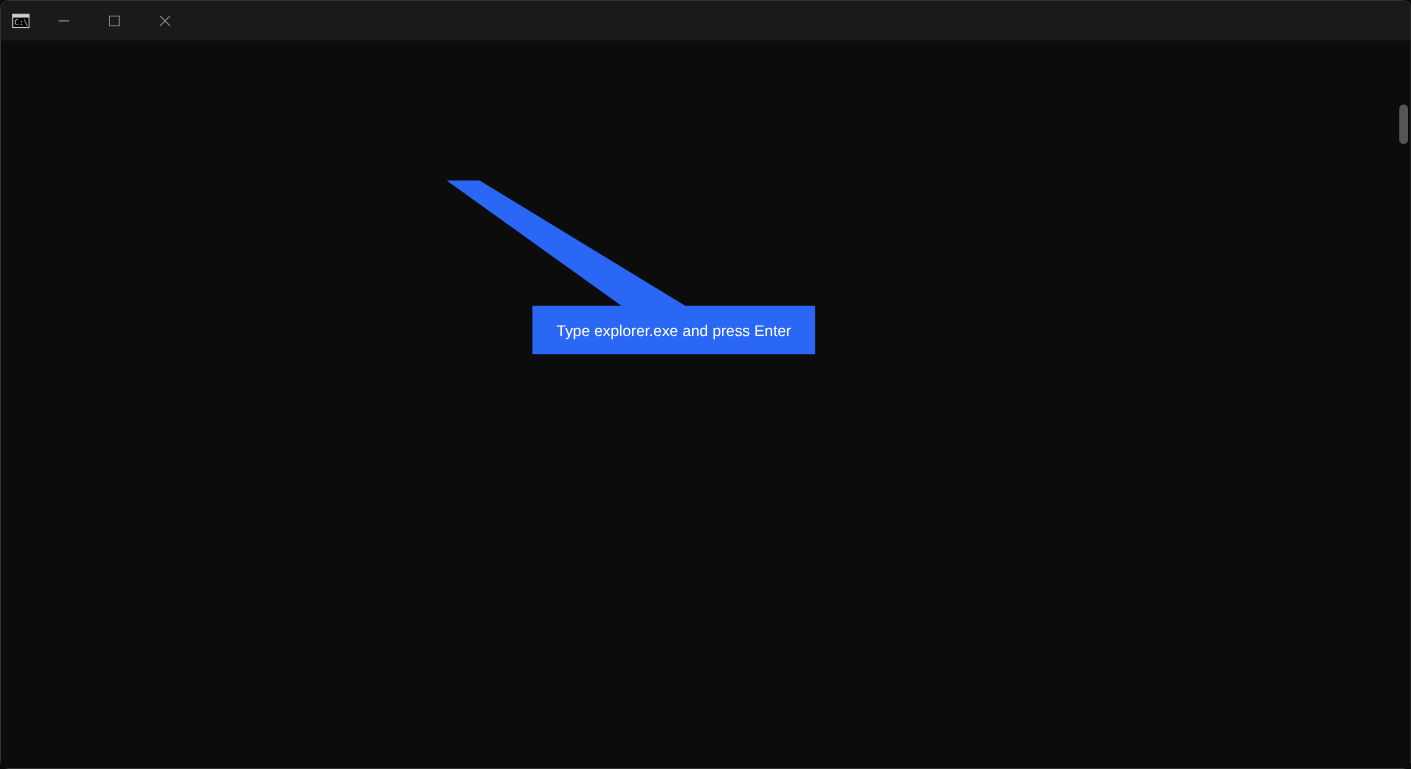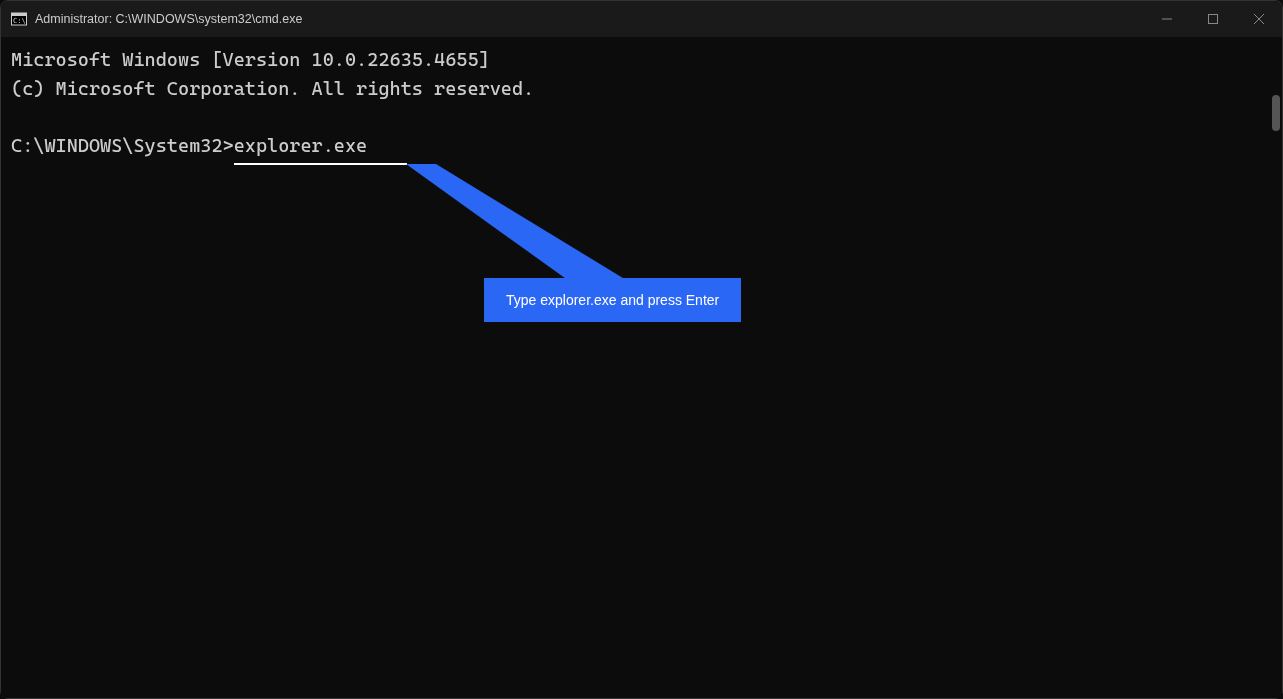--- a/index.html
+++ b/index.html
@@ -128,21 +128,20 @@
 
 <div class="window">
   <div class="titlebar">
     <div class="titlebar-icon">
       <svg width="16" height="16" viewBox="0 0 16 16">
         <rect x="0.5" y="2" width="15" height="12" fill="#000" stroke="#ccc" stroke-width="1"></rect>
         <rect x="0.5" y="2" width="15" height="3" fill="#ccc"></rect>
         <text x="2" y="12" font-size="7" fill="#ccc" font-family="monospace">C:\</text>
       </svg>
     </div>
-    <div class="titlebar-text">Administrator: C:\WINDOWS\system32\cmd.exe</div>
     <div class="window-controls">
       <div class="win-btn">
         <svg width="10" height="10" viewBox="0 0 10 10">
             <line x1="0" y1="5" x2="10" y2="5" stroke="#888" stroke-width="1"></line>
           </svg>
       </div>
       <div class="win-btn">
         <svg width="10" height="10" viewBox="0 0 10 10">
             <rect x="0.5" y="0.5" width="9" height="9" fill="none" stroke="#888" stroke-width="1"></rect>
           </svg>
@@ -150,24 +149,20 @@
       <div class="win-btn close">
         <svg width="10" height="10" viewBox="0 0 10 10">
             <line x1="0" y1="0" x2="10" y2="10" stroke="#888" stroke-width="1"></line>
             <line x1="10" y1="0" x2="0" y2="10" stroke="#888" stroke-width="1"></line>
           </svg>
       </div>
     </div>
   </div>
 
   <div class="terminal-area">
-    <div class="terminal-content"><span>Microsoft Windows [Version 10.0.22635.4655]</span>
-<span>(c) Microsoft Corporation. All rights reserved.</span>
-
-<span class="prompt-line"><span>C:\WINDOWS\System32&gt;</span><span class="command-text">explorer.exe</span></span></div>
     <div class="scrollbar"></div>
   </div>
 
   <div class="callout-wrapper">
     <svg class="callout-arrow" width="250" height="140" viewBox="0 0 250 140">
       <polygon points="0,8 30,8 230,130 170,130" fill="#2b67f5"></polygon>
     </svg>
     <div class="callout-box">Type explorer.exe and press Enter</div>
   </div>
 </div>

